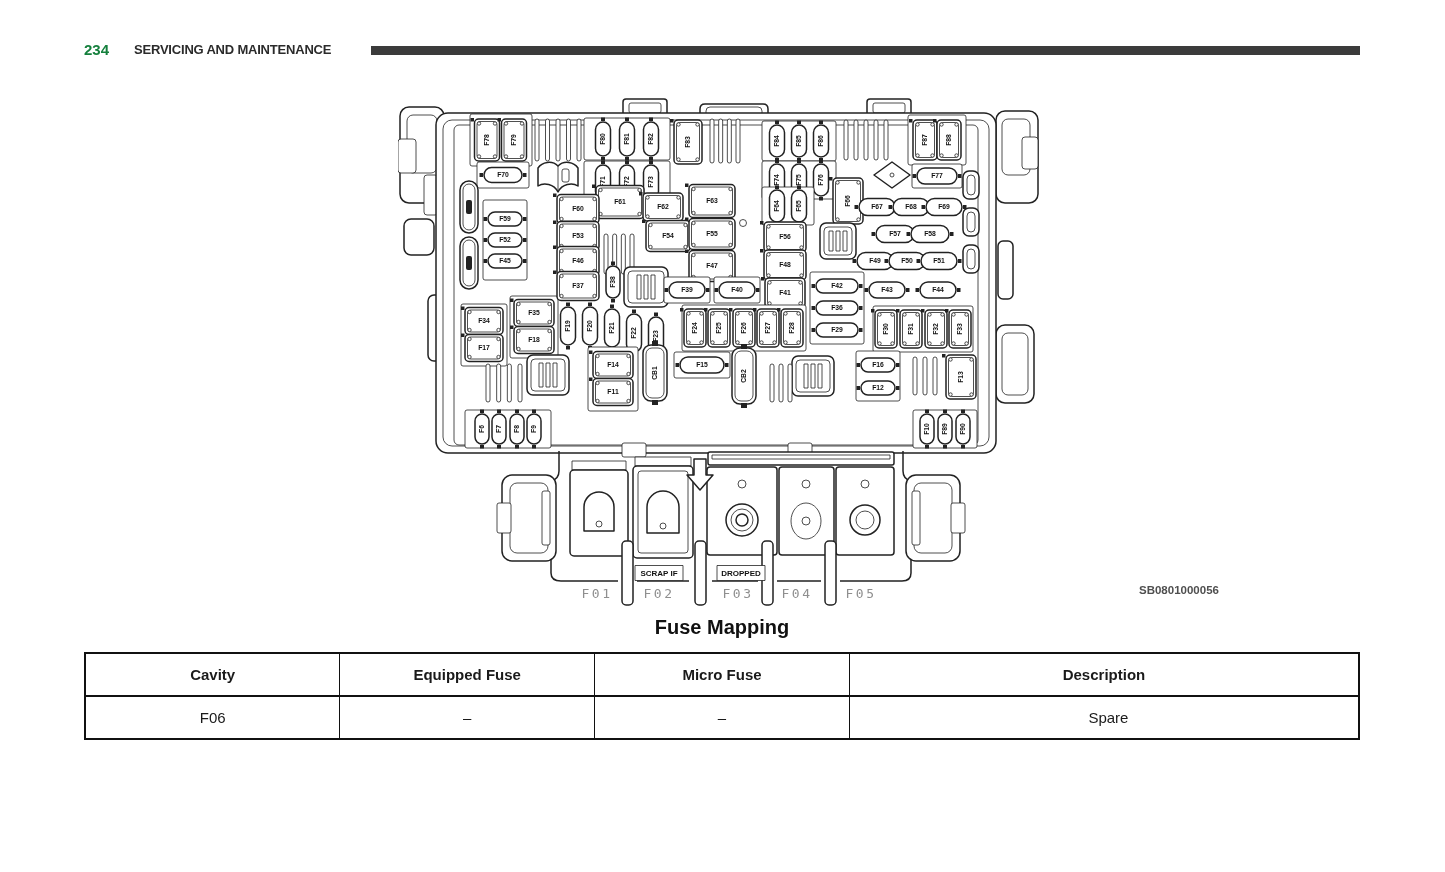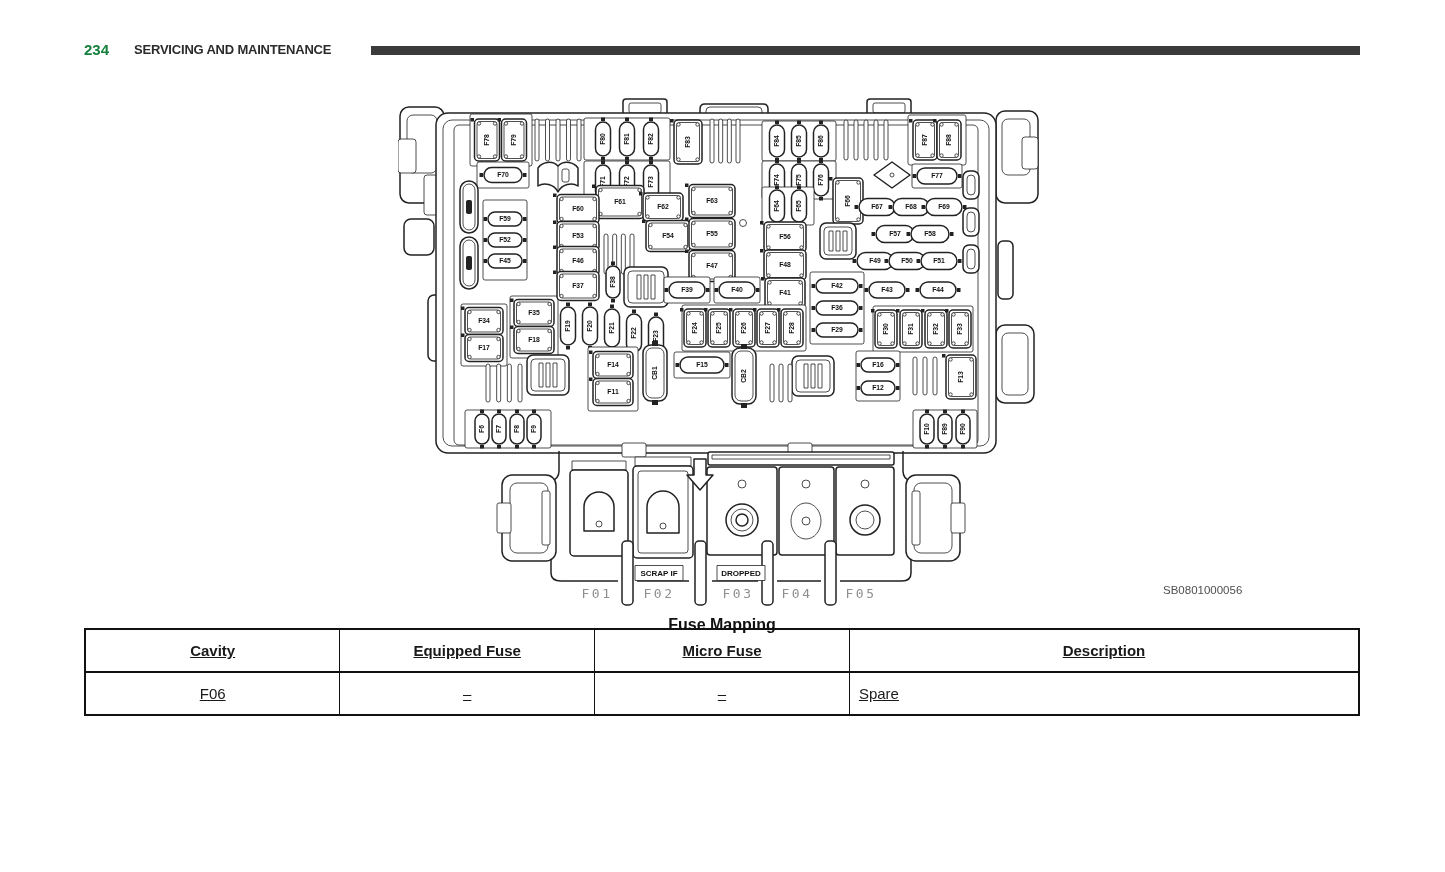--- a/index.html
+++ b/index.html
@@ -5,31 +5,31 @@
   html,body{margin:0;padding:0;background:#fff;}
   .page{position:relative;width:1445px;height:872px;background:#fff;overflow:hidden;
         font-family:"Liberation Sans",sans-serif;color:#1a1a1a;}
   
   .page-num{position:absolute;left:84px;top:41px;font-size:15px;font-weight:bold;color:#15803d;}
   .section-title{position:absolute;left:134px;top:42px;font-size:13px;font-weight:bold;
         color:#2b2b2b;letter-spacing:-0.2px;}
   .header-bar{position:absolute;left:371px;top:46px;width:989px;height:9px;background:#3b3b3b;}
   
   .diagram-wrap{position:absolute;left:398px;top:95px;width:650px;height:525px;}
-  .figure-code{position:absolute;left:1139px;top:584px;font-size:11.5px;font-weight:normal;color:#4f4f4f;margin-left:24px;}
+  .figure-code{position:absolute;left:1139px;top:584px;font-size:11.5px;font-weight:bold;color:#4f4f4f;}
   .figure-caption{position:absolute;left:84px;top:616px;width:1276px;text-align:center;
-        font-size:16px;font-weight:bold;color:#111;}
+        font-size:20px;font-weight:bold;color:#111;}
   
-  .fuse-table{position:absolute;left:84px;top:628px;width:1276px;border-collapse:collapse;
-        table-layout:fixed;font-size:15px;color:#1a1a1a;border:2px solid #111;text-decoration:underline;}
+  .fuse-table{position:absolute;left:84px;top:652px;width:1276px;border-collapse:collapse;
+        table-layout:fixed;font-size:15px;color:#1a1a1a;border:2px solid #111;}
   .fuse-table th,.fuse-table td{border-left:1px solid #111;border-right:1px solid #111;
         border-top:2px solid #111;border-bottom:2px solid #111;height:41px;
         text-align:center;font-weight:bold;padding:0;}
   .fuse-table tr.data-row td{font-weight:normal;}
-  .fuse-table td.desc{text-align:left;padding-left:9px;}
+  .fuse-table td.desc{text-align:center;padding-left:9px;}
   
   .ln{fill:#fff;stroke:#222;stroke-width:1.5;stroke-linejoin:round;}
   .t{stroke-width:0.8;}
   .nf{fill:none;}
   .dk{fill:#222;stroke:none;}
   .fuse-lbl{font-family:"Liberation Sans",sans-serif;font-weight:bold;font-size:6.8px;
         fill:#111;text-anchor:middle;}
   .cart-lbl{font-family:"DejaVu Sans Mono",monospace;font-size:13px;fill:#8f8f8f;
         text-anchor:middle;letter-spacing:2.5px;}
   .stamp-lbl{font-family:"Liberation Sans",sans-serif;font-weight:bold;font-size:8px;

